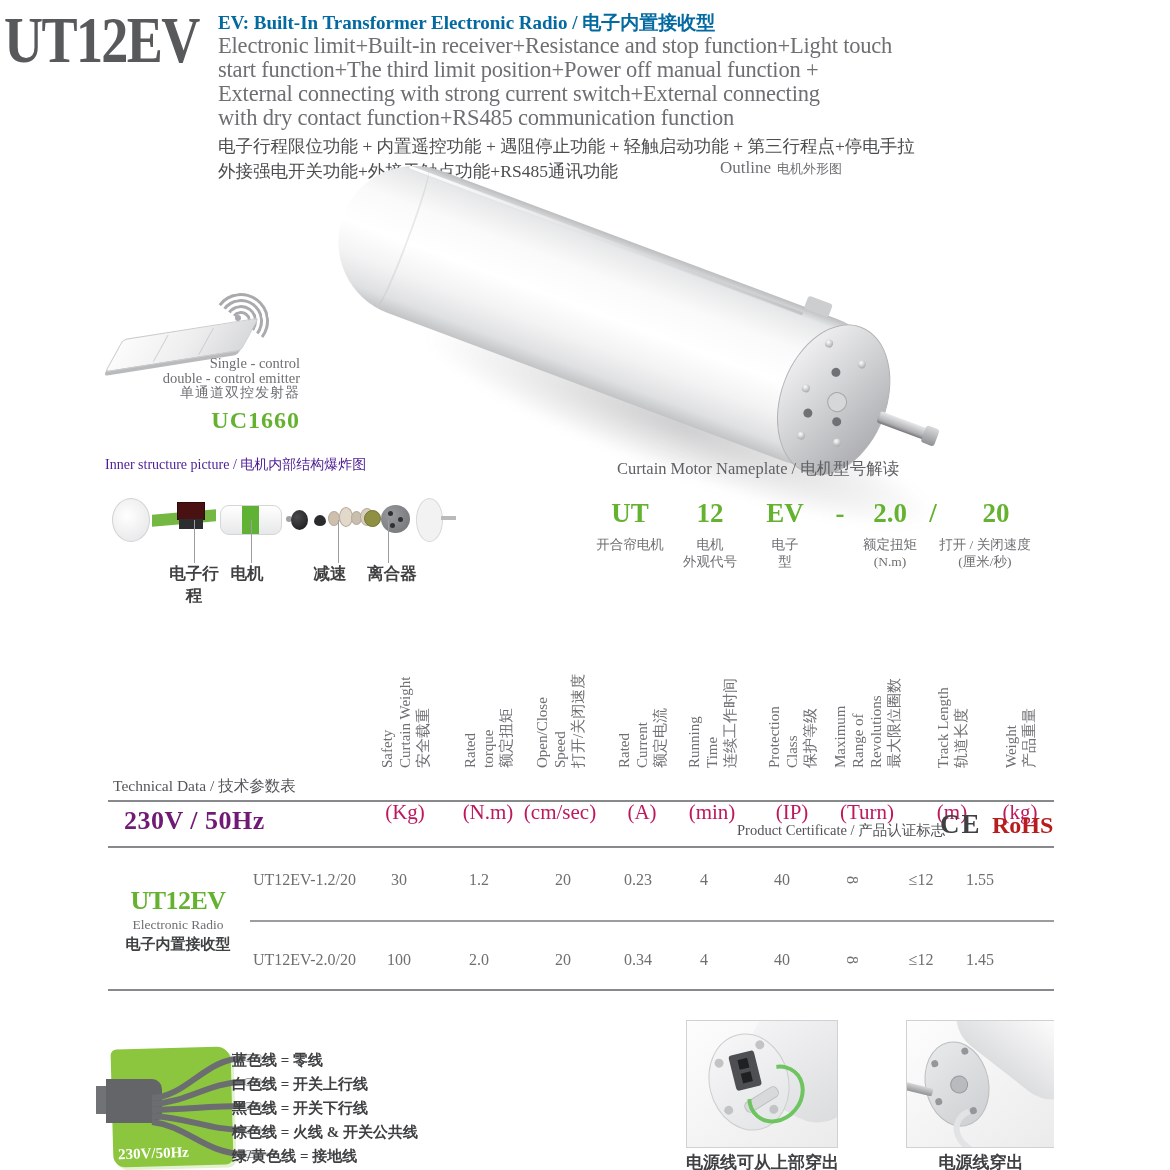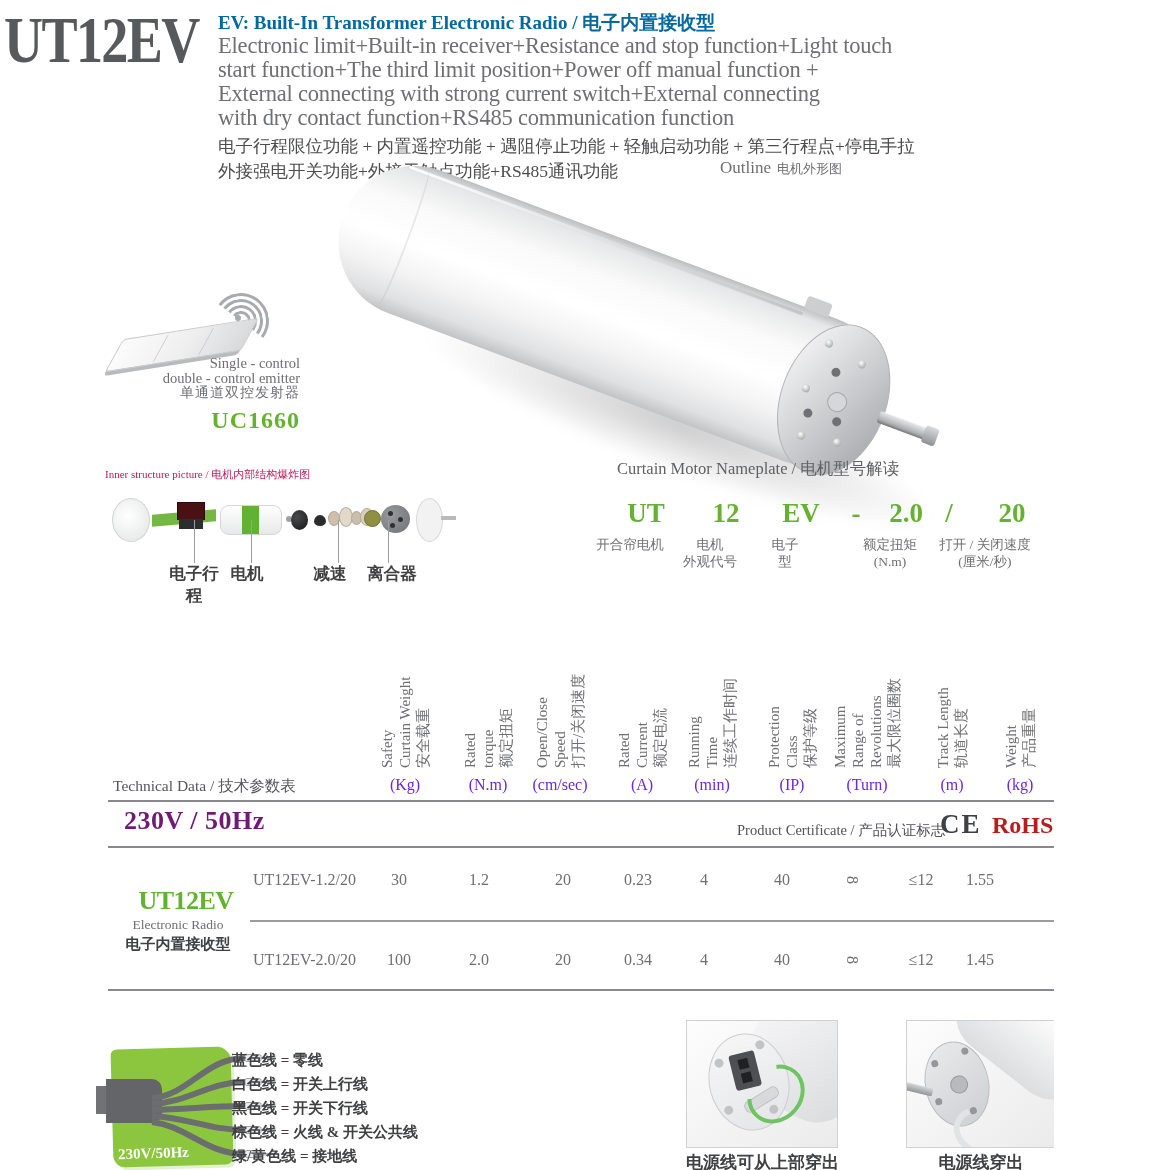--- a/index.html
+++ b/index.html
@@ -53,21 +53,21 @@
   #cap-hub{position:absolute;left:46px;top:68px;width:18px;height:18px;border-radius:50%;
       background:#d6d7d9;border:1px solid #a5a7aa;}
   #motor-shaft{position:absolute;right:-46px;top:71px;width:50px;height:12px;border-radius:2px;
       background:linear-gradient(#e8e9ea,#95979a);box-shadow:inset 0 -2px 2px rgba(0,0,0,.18);}
   #motor-shaft-tip{position:absolute;right:-58px;top:68px;width:14px;height:18px;border-radius:3px;
       background:linear-gradient(#d9dadc,#8f9194);}
   #motor-tab{position:absolute;right:86px;top:-12px;width:26px;height:14px;border-radius:3px;background:#cdced0;}
 
   
   #inner{left:105px;top:455px;width:380px;height:145px;}
-  #inner-title{left:0;top:12px;font-size:11px;color:#be185d;}
+  #inner-title{left:0;top:1px;font-size:14px;color:#4c1d95;}
   .part{position:absolute;}
   #p-endcap{left:7px;top:43px;width:36px;height:42px;border-radius:50%;border:1px solid #d2d3d5;
       background:radial-gradient(circle at 40% 40%,#ffffff,#e2e3e4);}
   #p-pcb{left:47px;top:57px;width:64px;height:12px;background:#74b843;transform:skewY(-5deg);}
   #p-chip{left:72px;top:47px;width:26px;height:16px;background:#4a1113;border:1px solid #2e0a0b;}
   #p-bracket{left:74px;top:64px;width:24px;height:10px;background:#2c2d2f;}
   #p-motor{left:115px;top:50px;width:60px;height:28px;border:1px solid #d5d6d8;border-radius:9px;
       background:linear-gradient(#ffffff,#e7e8e9);}
   #p-band{position:absolute;left:21px;top:0;width:17px;height:100%;background:#5fb234;}
   #p-screwlet{left:181px;top:61px;width:6px;height:6px;border-radius:50%;background:#9fa1a3;}
@@ -93,21 +93,21 @@
   #np-title{left:2px;top:0;font-size:16.5px;color:#606164;}
   .npcode{position:absolute;top:40px;transform:translateX(-50%);font-size:27px;font-weight:bold;}
   .nplabel{position:absolute;top:78px;transform:translateX(-50%);font-size:13.5px;line-height:17px;
       color:#6e6f72;text-align:center;}
 
   
   .vhead{position:absolute;top:768px;width:130px;transform-origin:0 0;transform:rotate(-90deg);
       font-size:15px;line-height:18px;color:#6e6f72;}
   .vhead .hen{display:block;white-space:pre-line;}
   .vhead .hcn{display:block;}
-  .unit{position:absolute;top:776px;transform:translateX(-50%);font-size:16px;color:#6d28d9;}
+  .unit{position:absolute;top:800px;transform:translateX(-50%);font-size:21px;color:#be185d;}
   #tech-label{left:113px;top:776px;font-size:15.5px;color:#55565a;}
   .rule{position:absolute;left:108px;width:949px;height:2px;background:#88898c;}
   #voltage{left:124px;top:806px;font-size:26px;font-weight:bold;color:#701a75;letter-spacing:.5px;}
   #cert-label{left:737px;top:821px;font-size:14.5px;color:#515256;}
   #cert-ce{left:940px;top:809px;font-size:27px;font-weight:bold;color:#3f4042;letter-spacing:2px;}
   #cert-rohs{left:992px;top:812px;font-size:24px;font-weight:bold;color:#b91c1c;}
   #group{left:112px;top:886px;width:132px;text-align:center;}
   #group-model{font-size:26px;font-weight:bold;letter-spacing:-.5px;}
   #group-sub-en{font-size:13.5px;color:#6e6f72;margin-top:1px;}
   #group-sub-cn{font-size:15px;font-weight:600;color:#3f4042;margin-top:2px;}
@@ -146,21 +146,21 @@
   #m2-face{left:18px;top:20px;width:62px;height:84px;border-radius:50%;border:1px solid #bbbcbe;
       transform:rotate(-12deg);background:linear-gradient(150deg,#eaebec,#cdced1);}
   .screw2{position:absolute;width:7px;height:7px;border-radius:50%;background:#94969a;}
   #m2-hub{position:absolute;left:24px;top:34px;width:16px;height:16px;border-radius:50%;background:#b9babd;border:1px solid #98999c;}
   #m2-shaft{left:-4px;top:64px;width:30px;height:8px;border-radius:2px;transform:rotate(14deg);
       background:linear-gradient(#d7d8da,#919396);}
   #m2-cable{left:46px;top:86px;width:52px;height:38px;border:6px solid #e2e3e5;border-radius:50%;
       border-top-color:transparent;border-right-color:transparent;transform:rotate(18deg);}
   .caption{position:absolute;top:1151px;font-size:17px;font-weight:bold;color:#3f4042;}
   #caption2{width:150px;text-align:center;}
-  .green{color:#64b22f;margin-left:16px;}
+  .green{color:#64b22f;}
 </style>
 </head>
 <body>
 
 <div id="page">
 
   <div class="abs" id="title">UT12EV</div>
   <div class="abs" id="subtitle">EV: Built-In Transformer Electronic Radio  / 电子内置接收型</div>
   <div class="abs descline" style="top:34px">Electronic limit+Built-in receiver+Resistance and stop function+Light touch</div>
   <div class="abs descline" style="top:58px">start function+The third limit position+Power off manual function +</div>

